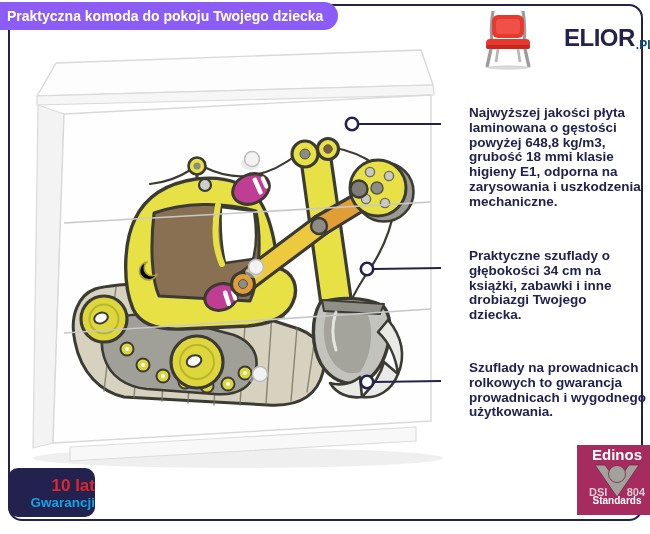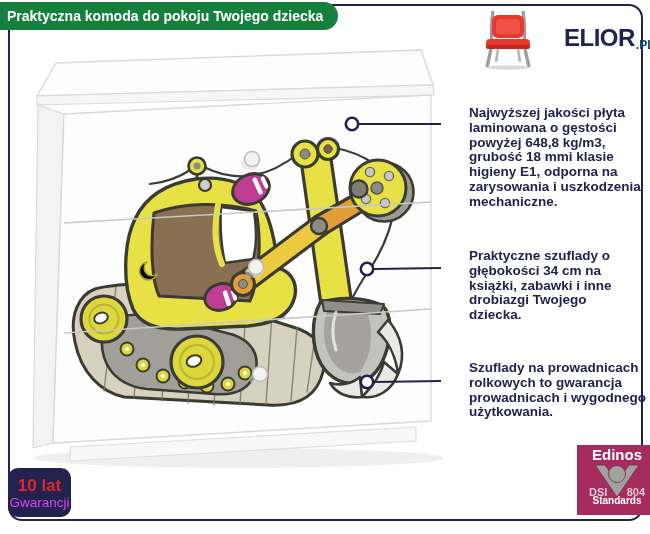--- a/index.html
+++ b/index.html
@@ -7,21 +7,21 @@
     position:relative;width:650px;height:534px;background:#ffffff;overflow:hidden;
     font-family:"Liberation Sans",sans-serif;
   }
   .frame{
     position:absolute;left:8px;top:4px;width:635px;height:517px;
     border:2px solid #23224f;border-radius:14px;box-sizing:border-box;
   }
   .scene{position:absolute;left:0;top:0;}
   .banner{
     position:absolute;left:0;top:2px;width:338px;height:28px;
-    background:#15803d;border-radius:0 14px 14px 0;
+    background:#8b5cf6;border-radius:0 14px 14px 0;
     color:#ffffff;font-weight:700;font-size:14px;line-height:28px;
     padding-left:7px;box-sizing:border-box;white-space:nowrap;
   }
   .logo{position:absolute;left:484px;top:8px;width:160px;height:62px;}
   .logo .chair{position:absolute;left:0;top:2px;}
   .logo .wordmark{
     position:absolute;left:57px;top:16px;display:flex;align-items:flex-end;margin-left:23px;
   }
   .logo .brand{color:#23224f;font-weight:700;font-size:24px;letter-spacing:-0.5px;}
   .logo .tld{color:#0c4a6e;font-weight:700;font-size:12px;margin-left:1px;}
@@ -29,24 +29,24 @@
     position:absolute;left:469px;width:202px;
     color:#23224f;font-weight:700;font-size:13.5px;line-height:14.8px;
     white-space:pre-line;
   }
   .note1{top:106px;}
   .note2{top:249px;}
   .note3{top:361px;}
   .badge-warranty{
     position:absolute;left:8px;top:468px;width:63px;height:49px;
     background:#23224f;border-radius:10px;
-    display:flex;flex-direction:column;align-items:center;justify-content:center;
+    display:flex;flex-direction:column;align-items:flex-end;justify-content:center;padding-left:24px;
   }
   .badge-warranty .w1{color:#e0262d;font-weight:700;font-size:17px;line-height:19px;}
-  .badge-warranty .w2{color:#d946ef;font-weight:400;font-size:13.5px;line-height:15px;}
+  .badge-warranty .w2{color:#0ea5e9;font-weight:700;font-size:13.5px;line-height:15px;}
   .badge-edinos{
     position:absolute;left:577px;top:445px;width:80px;height:70px;
     background:#a62c60;display:flex;flex-direction:column;align-items:center;
     padding-top:2px;box-sizing:border-box;
   }
   .badge-edinos .e-brand{color:#ffffff;font-weight:700;font-size:15px;line-height:16px;}
   .badge-edinos .e-std{color:#ffffff;font-weight:700;font-size:10px;line-height:12px;margin-top:-4px;}
 </style>
 </head>
 <body>

